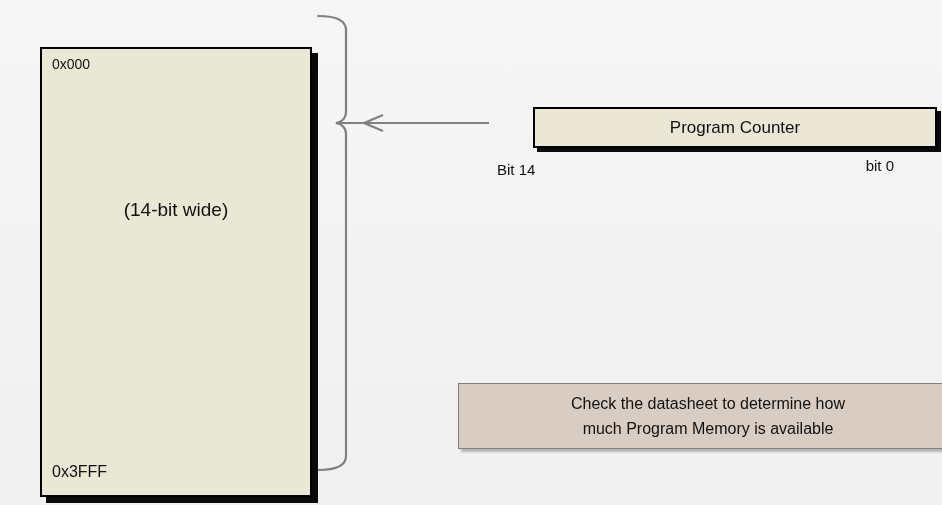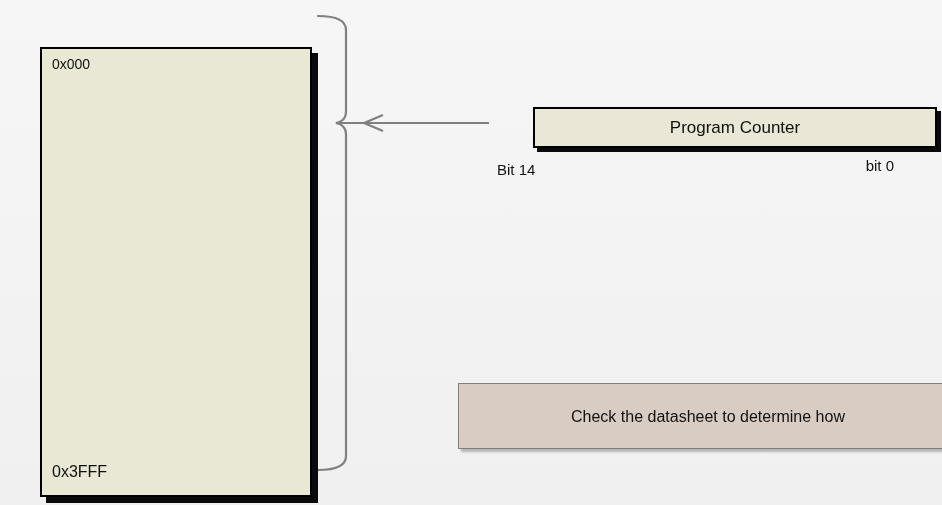--- a/index.html
+++ b/index.html
@@ -107,27 +107,29 @@
 
   <svg class="connector-layer" width="942" height="505" viewBox="0 0 942 505">
     <path d="M 318 16 Q 346 16 346 30 L 346 112 Q 346 121 336 123 Q 346 125 346 134 L 346 456 Q 346 470 318 470" fill="none" stroke="#808080" stroke-width="2.2" stroke-linecap="round" style="stroke: rgb(128, 128, 128);"></path>
     <line x1="340" y1="123" x2="489" y2="123" stroke="#808080" stroke-width="2.2" style="stroke: rgb(128, 128, 128);"></line>
     <polyline points="383,115 364,123 383,131" fill="none" stroke="#808080" stroke-width="2.2" stroke-linejoin="miter" style="stroke: rgb(128, 128, 128);"></polyline>
   </svg>
 
   <div class="memory-box" style="background: rgb(233, 232, 212); border-color: rgb(0, 0, 0);">
     <span class="mem-addr-top">0x000</span>
     <div class="mem-title-block">
+      <div class="mem-subtitle">(14-bit wide)</div>
     </div>
     <span class="mem-addr-bottom">0x3FFF</span>
   </div>
 
   <div class="pc-box" style="background: rgb(234, 231, 214); border-color: rgb(0, 0, 0); margin-left: 43px;">
     <span>Program Counter</span>
   </div>
   <span class="pc-bit-high">Bit 14</span>
   <span class="pc-bit-low">bit 0</span>
 
   <div class="note-box" style="background: rgb(217, 204, 194); border-color: rgb(127, 127, 127);">
     <span>Check the datasheet to determine how</span>
+    <span>much Program Memory is available</span>
   </div>
 
 </div>
 
 </body></html>

